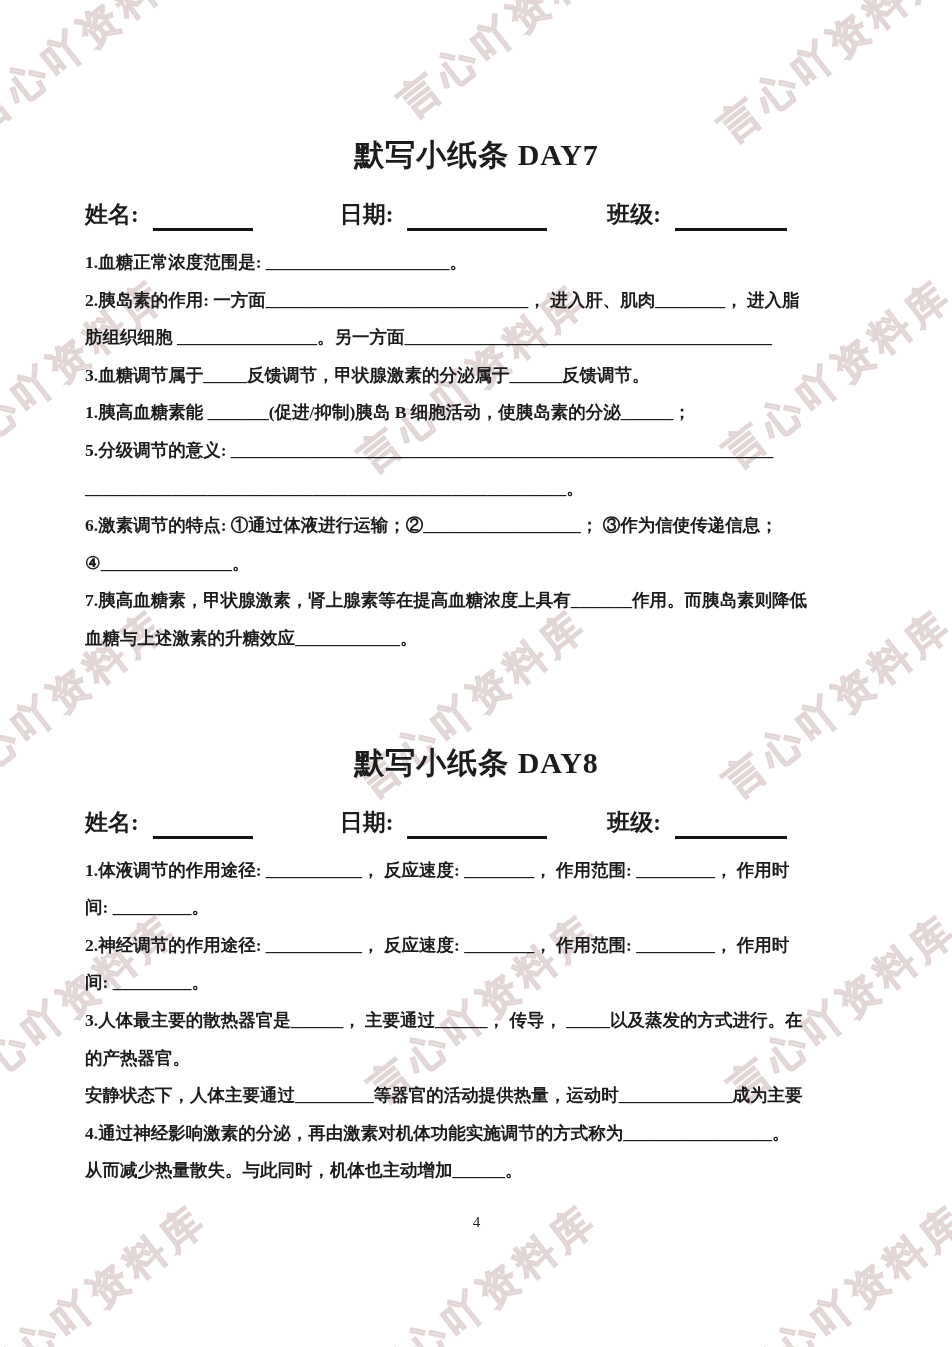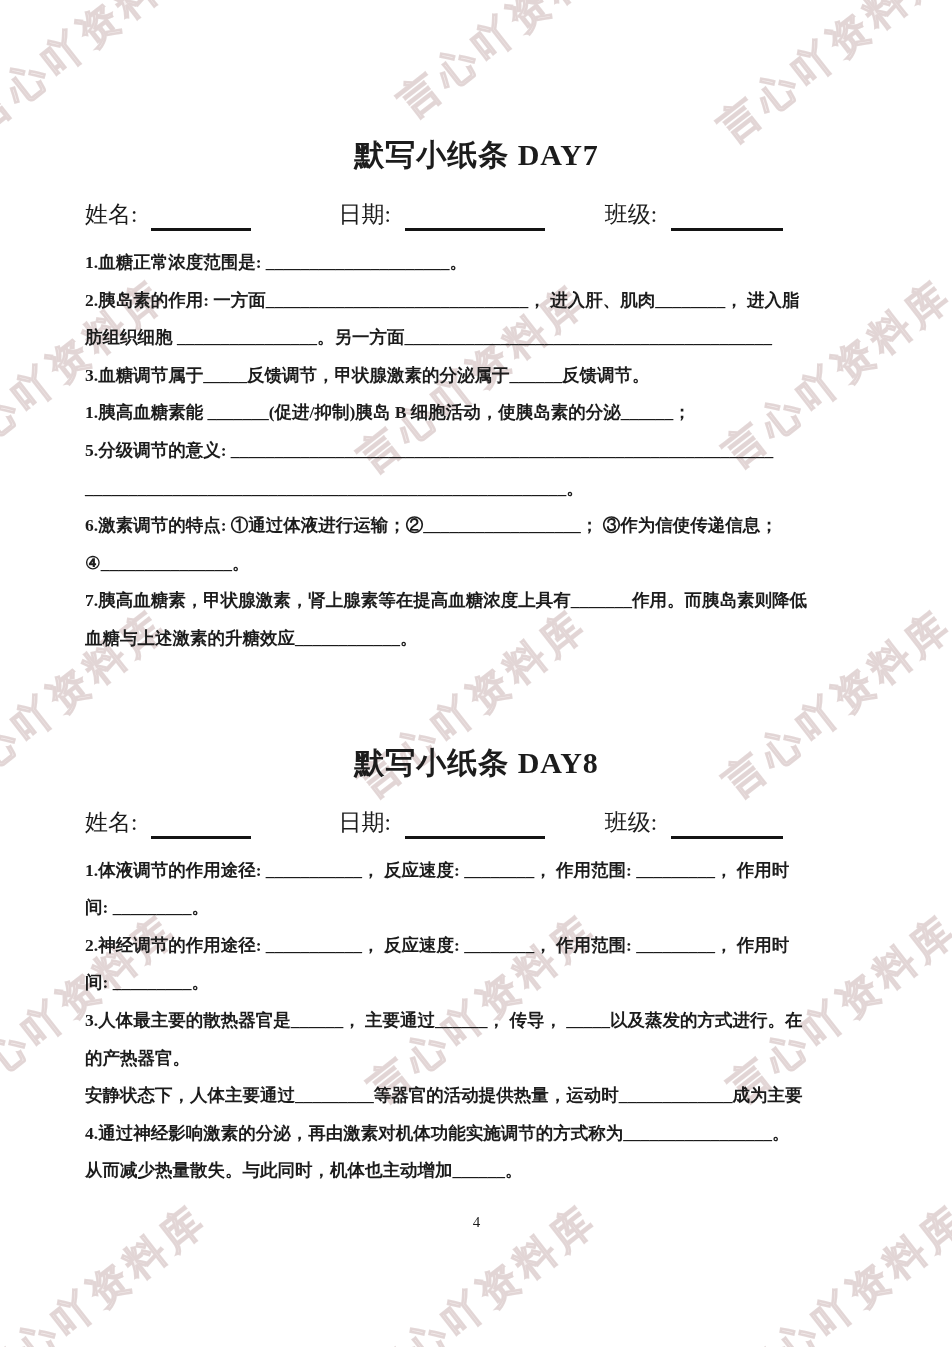--- a/index.html
+++ b/index.html
@@ -33,21 +33,21 @@
     letter-spacing:1px;
   }
   .t7{padding-top:118px;}
   .t8{padding-top:68px;}
   .head-row{
     display:flex;
     align-items:flex-end;
     margin-top:17px;
     height:38px;
     font-size:23px;
-    font-weight:normal;
+    font-weight:bold;
   }
   .head-label{line-height:32px;}
   .head-blank{
     display:inline-block;
     height:28px;
     border-bottom:3px solid #141414;
     margin-left:14px;
   }
   .w-name{width:100px;}
   .w-date{width:140px;}

